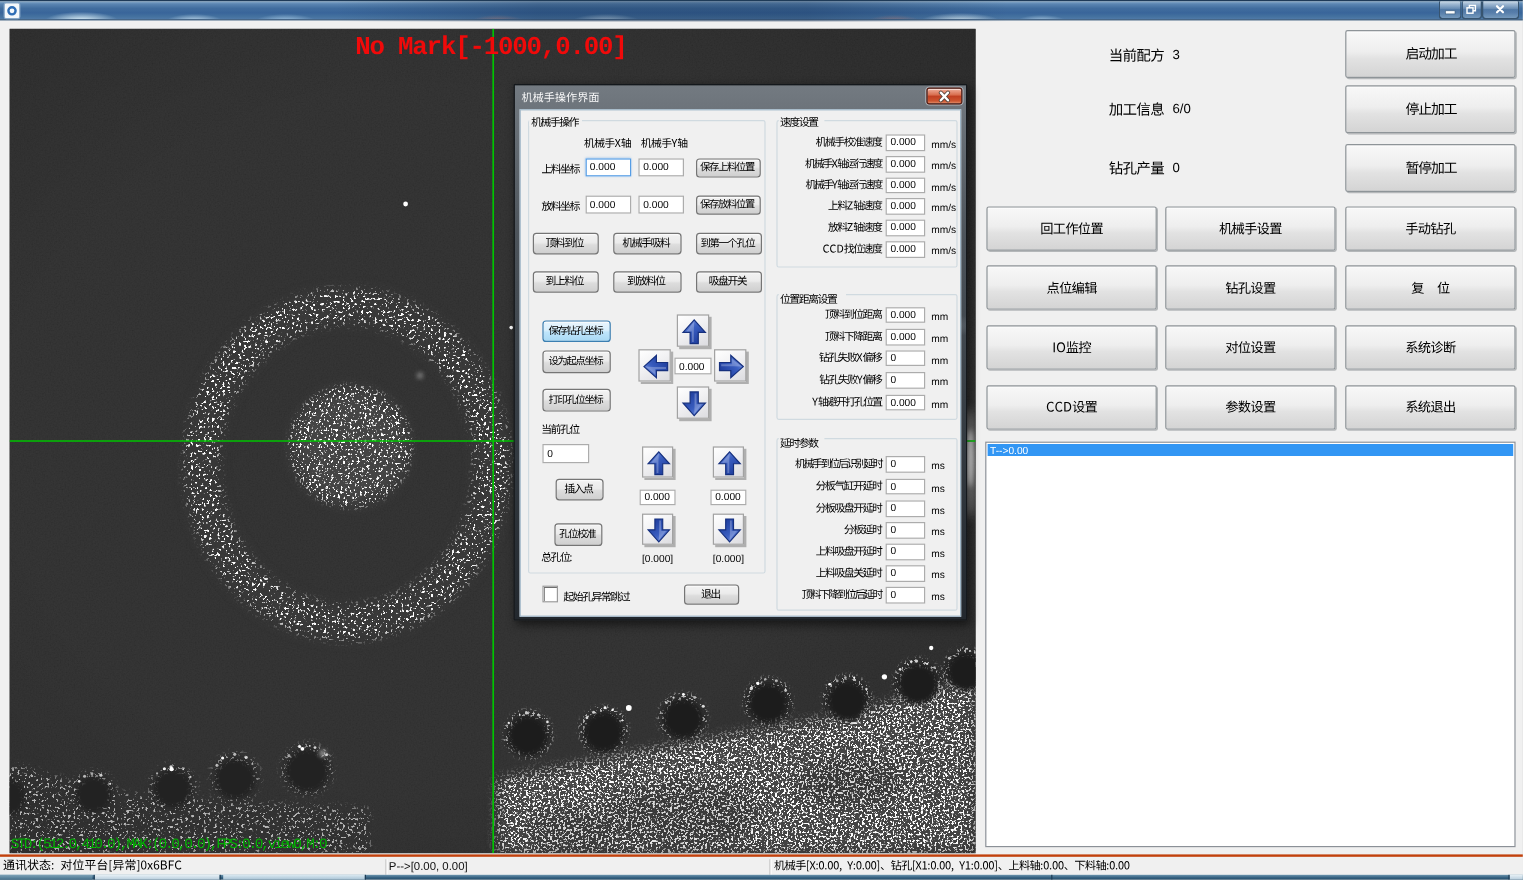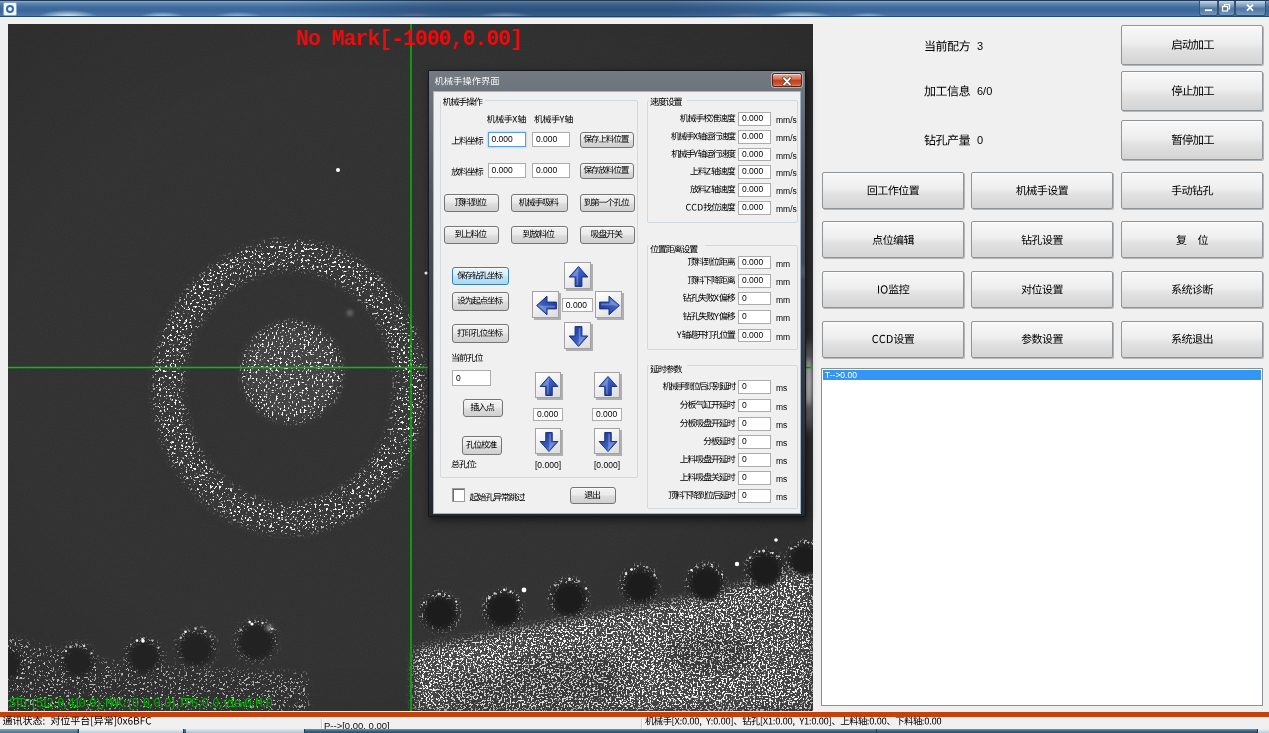--- a/index.html
+++ b/index.html
@@ -47,21 +47,21 @@
 box-shadow:inset 0 1px 0 #fbfbfb;}
 .dbf{border:1px solid #3c7fb1;background:linear-gradient(180deg,#e9f5fd,#d8effc 45%,#bee5fb 55%,#a9d9f4);}
 .arrbtn{position:absolute;width:27px;height:27px;border:1px solid #a2a2a2;
 background:linear-gradient(150deg,#ffffff,#f1f1f3 45%,#dcdce0 100%);
 box-shadow:2px 2px 0 rgba(110,110,110,.5);}
 .arrbtn svg{position:absolute;left:1px;top:1px;}
 #xbtn{position:absolute;right:3px;top:2px;width:30px;height:14px;border:1px solid #5e2015;border-radius:2.5px;
 background:linear-gradient(180deg,#efae9b,#d96f4f 42%,#c04022 52%,#cd552f 85%,#e08c6a);
 box-shadow:inset 0 1px 0 rgba(255,255,255,.55), 0 0 0 1px rgba(185,192,199,.8);}
 
-#statusbar{position:absolute;left:0;top:712px;width:1269px;height:17px;background:#f0f0f0;border-top:5px solid #c2410c;}
+#statusbar{position:absolute;left:0;top:712px;width:1269px;height:17px;background:#f0f0f0;border-top:2px solid #c2410c;}
 .sep{position:absolute;top:2px;height:13px;width:1px;background:#cdcdcd;box-shadow:1px 0 0 #ffffff;}
 #taskbar{position:absolute;left:0;top:729px;width:1269px;height:4px;
 background:linear-gradient(180deg,#6b94ae,#34607f 60%,#27506e);}
 .tseg{position:absolute;top:0;height:4px;}
 </style></head>
 <body>
 <div id="titlebar">
     <div class="shade"></div>
 <div class="wbtn" style="left:1199px;width:19px;"></div>
 <div class="wbtn" style="left:1218px;width:17px;"></div>

